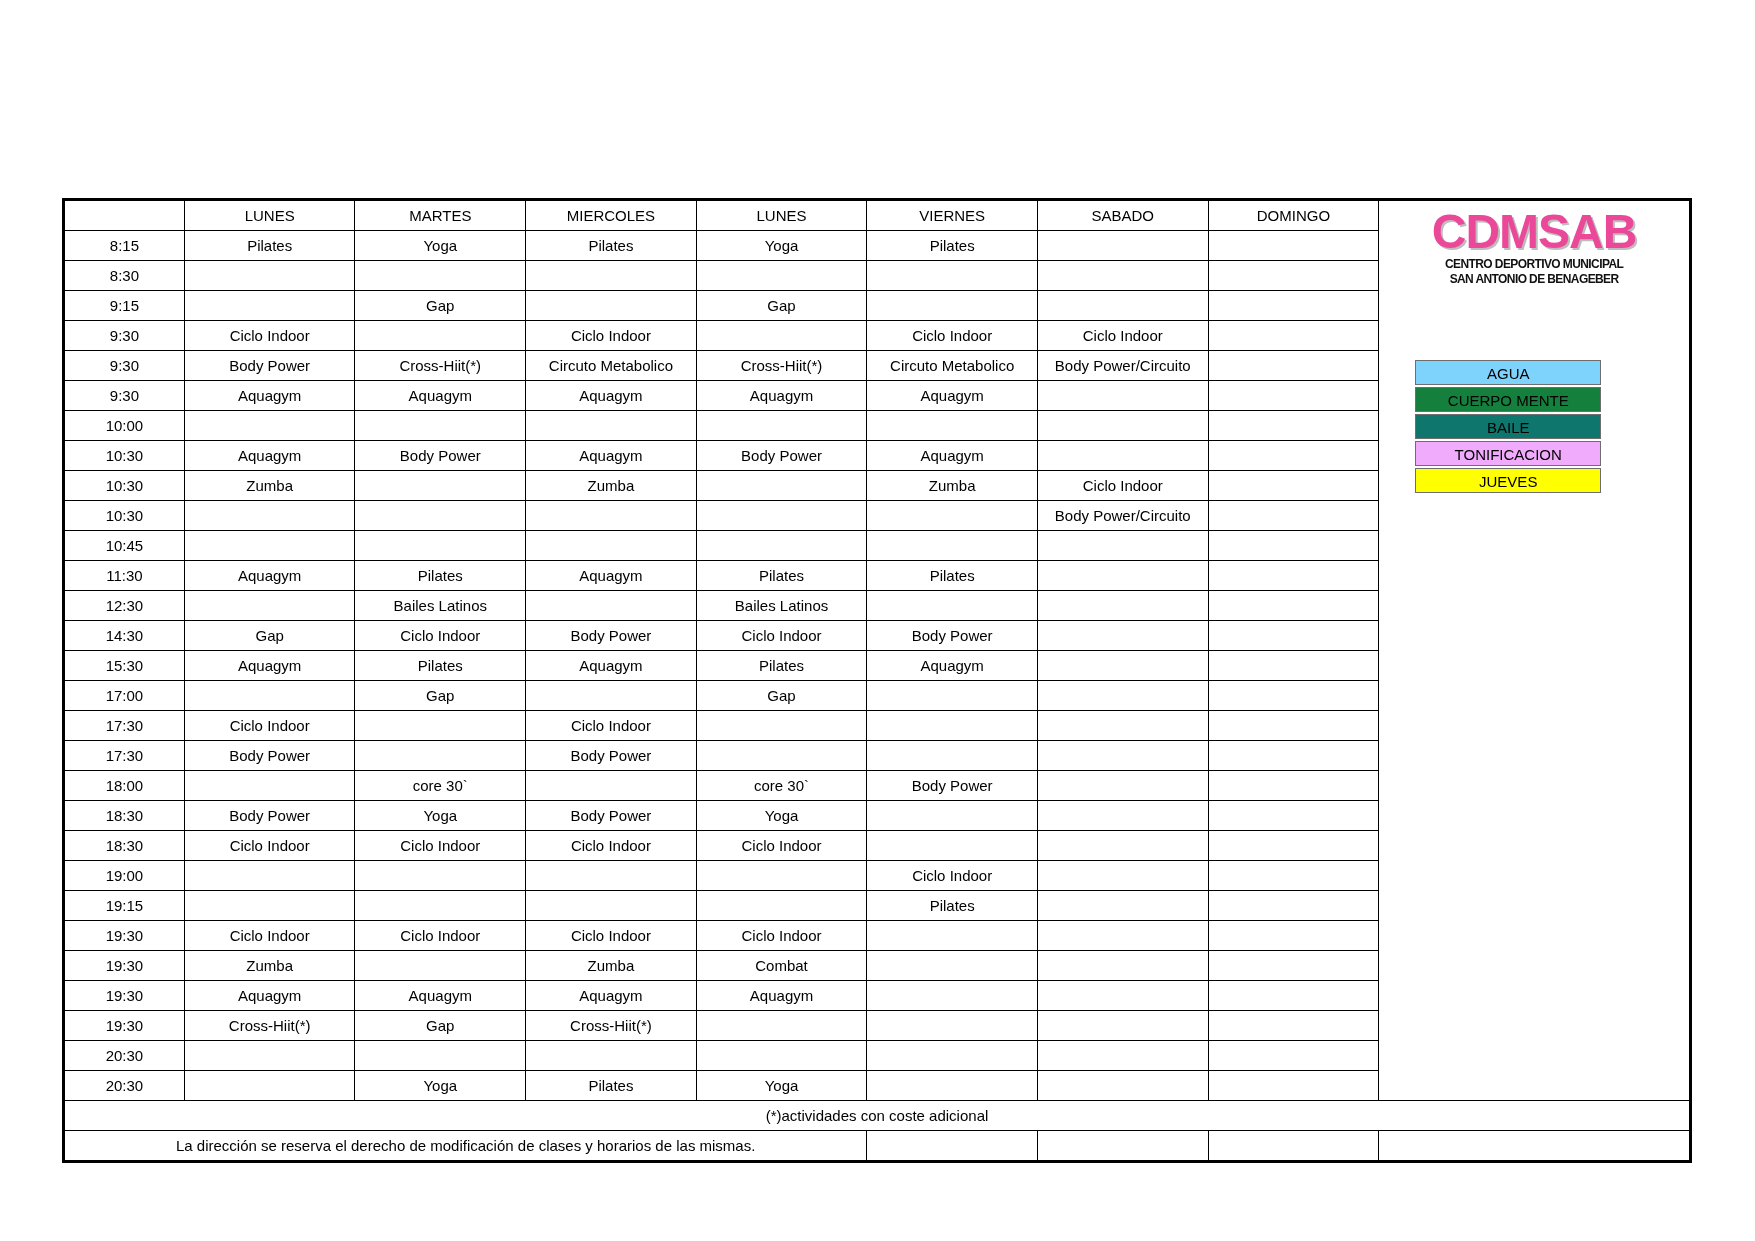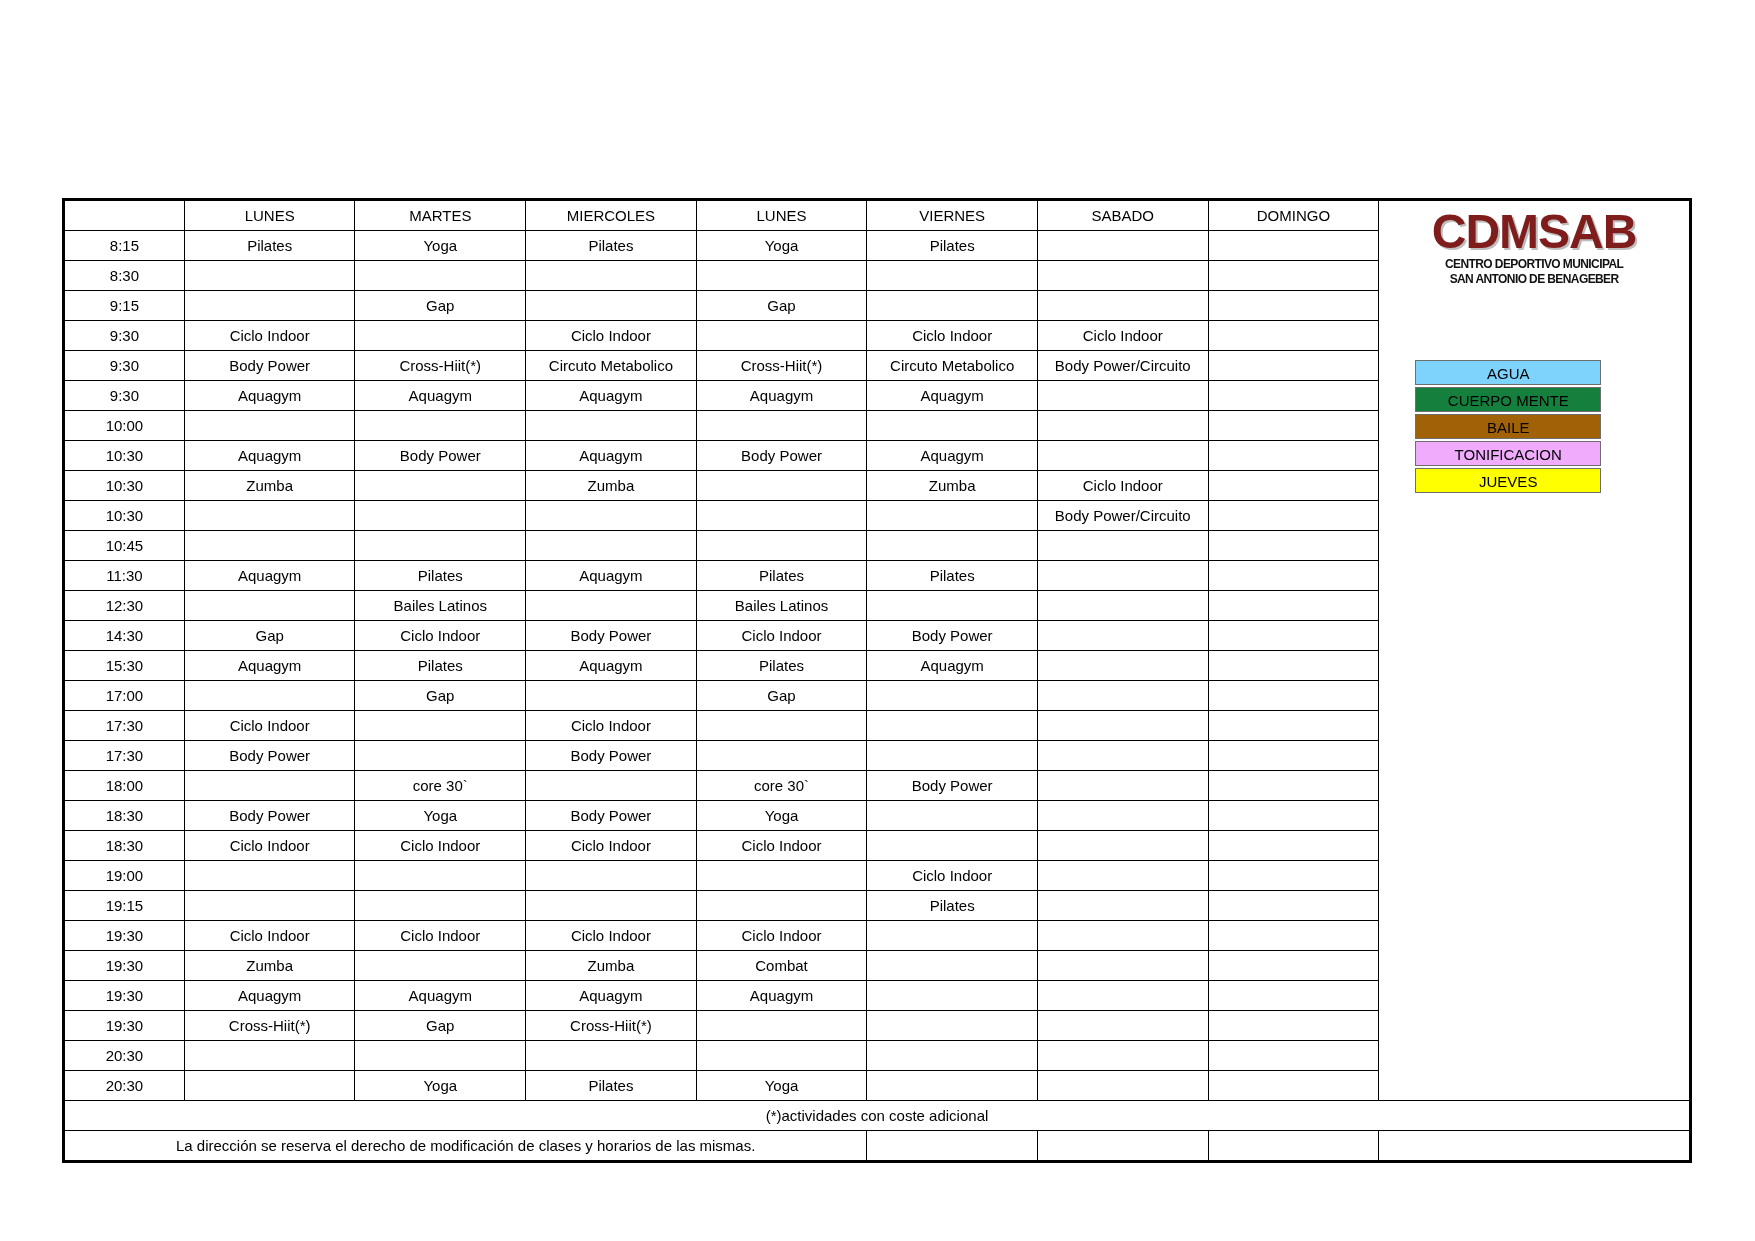--- a/index.html
+++ b/index.html
@@ -90,21 +90,21 @@
     box-sizing: border-box;
     padding-top: 6px;
     text-align: center;
     overflow: hidden;
   }
   .logo-title {
     font-family: "Liberation Sans", sans-serif;
     font-weight: bold;
     font-size: 48px;
     letter-spacing: -1px;
-    color: #7f1d1d;
+    color: #ec4899;
     line-height: 1.05;
     text-shadow: 2px 2px 0 #bdbdbd;
   }
   .logo-sub1, .logo-sub2 {
     font-weight: bold;
     font-size: 12px;
     letter-spacing: -0.6px;
     color: #111;
     line-height: 1.25;
   }
@@ -186,21 +186,21 @@
           <td class="panel" rowspan="30">
             <div class="panel-inner">
               <div class="logo-box">
                 <div class="logo-title">CDMSAB</div>
                 <div class="logo-sub1">CENTRO DEPORTIVO MUNICIPAL</div>
                 <div class="logo-sub2">SAN ANTONIO DE BENAGEBER</div>
               </div>
               <div class="legend-wrap">
                 <div class="legend-row" style="background: #7dd3fc;">AGUA</div>
                 <div class="legend-row" style="background: #15803d;">CUERPO MENTE</div>
-                <div class="legend-row" style="background: #a16207;">BAILE</div>
+                <div class="legend-row" style="background: #0f766e;">BAILE</div>
                 <div class="legend-row" style="background: #f0abfc;">TONIFICACION</div>
                 <div class="legend-row" style="background: rgb(255, 255, 0);">JUEVES</div>
               </div>
               <div style="height: 38px;"></div>
               <div class="sect-title">DURACION DE LAS CLASES</div>
               <div class="info-row">
                 <span class="lbl">ACTV. DIRIGIDAS</span>
                 <span class="val">Aprox:  1 hora</span>
               </div>
               <div class="info-row">

